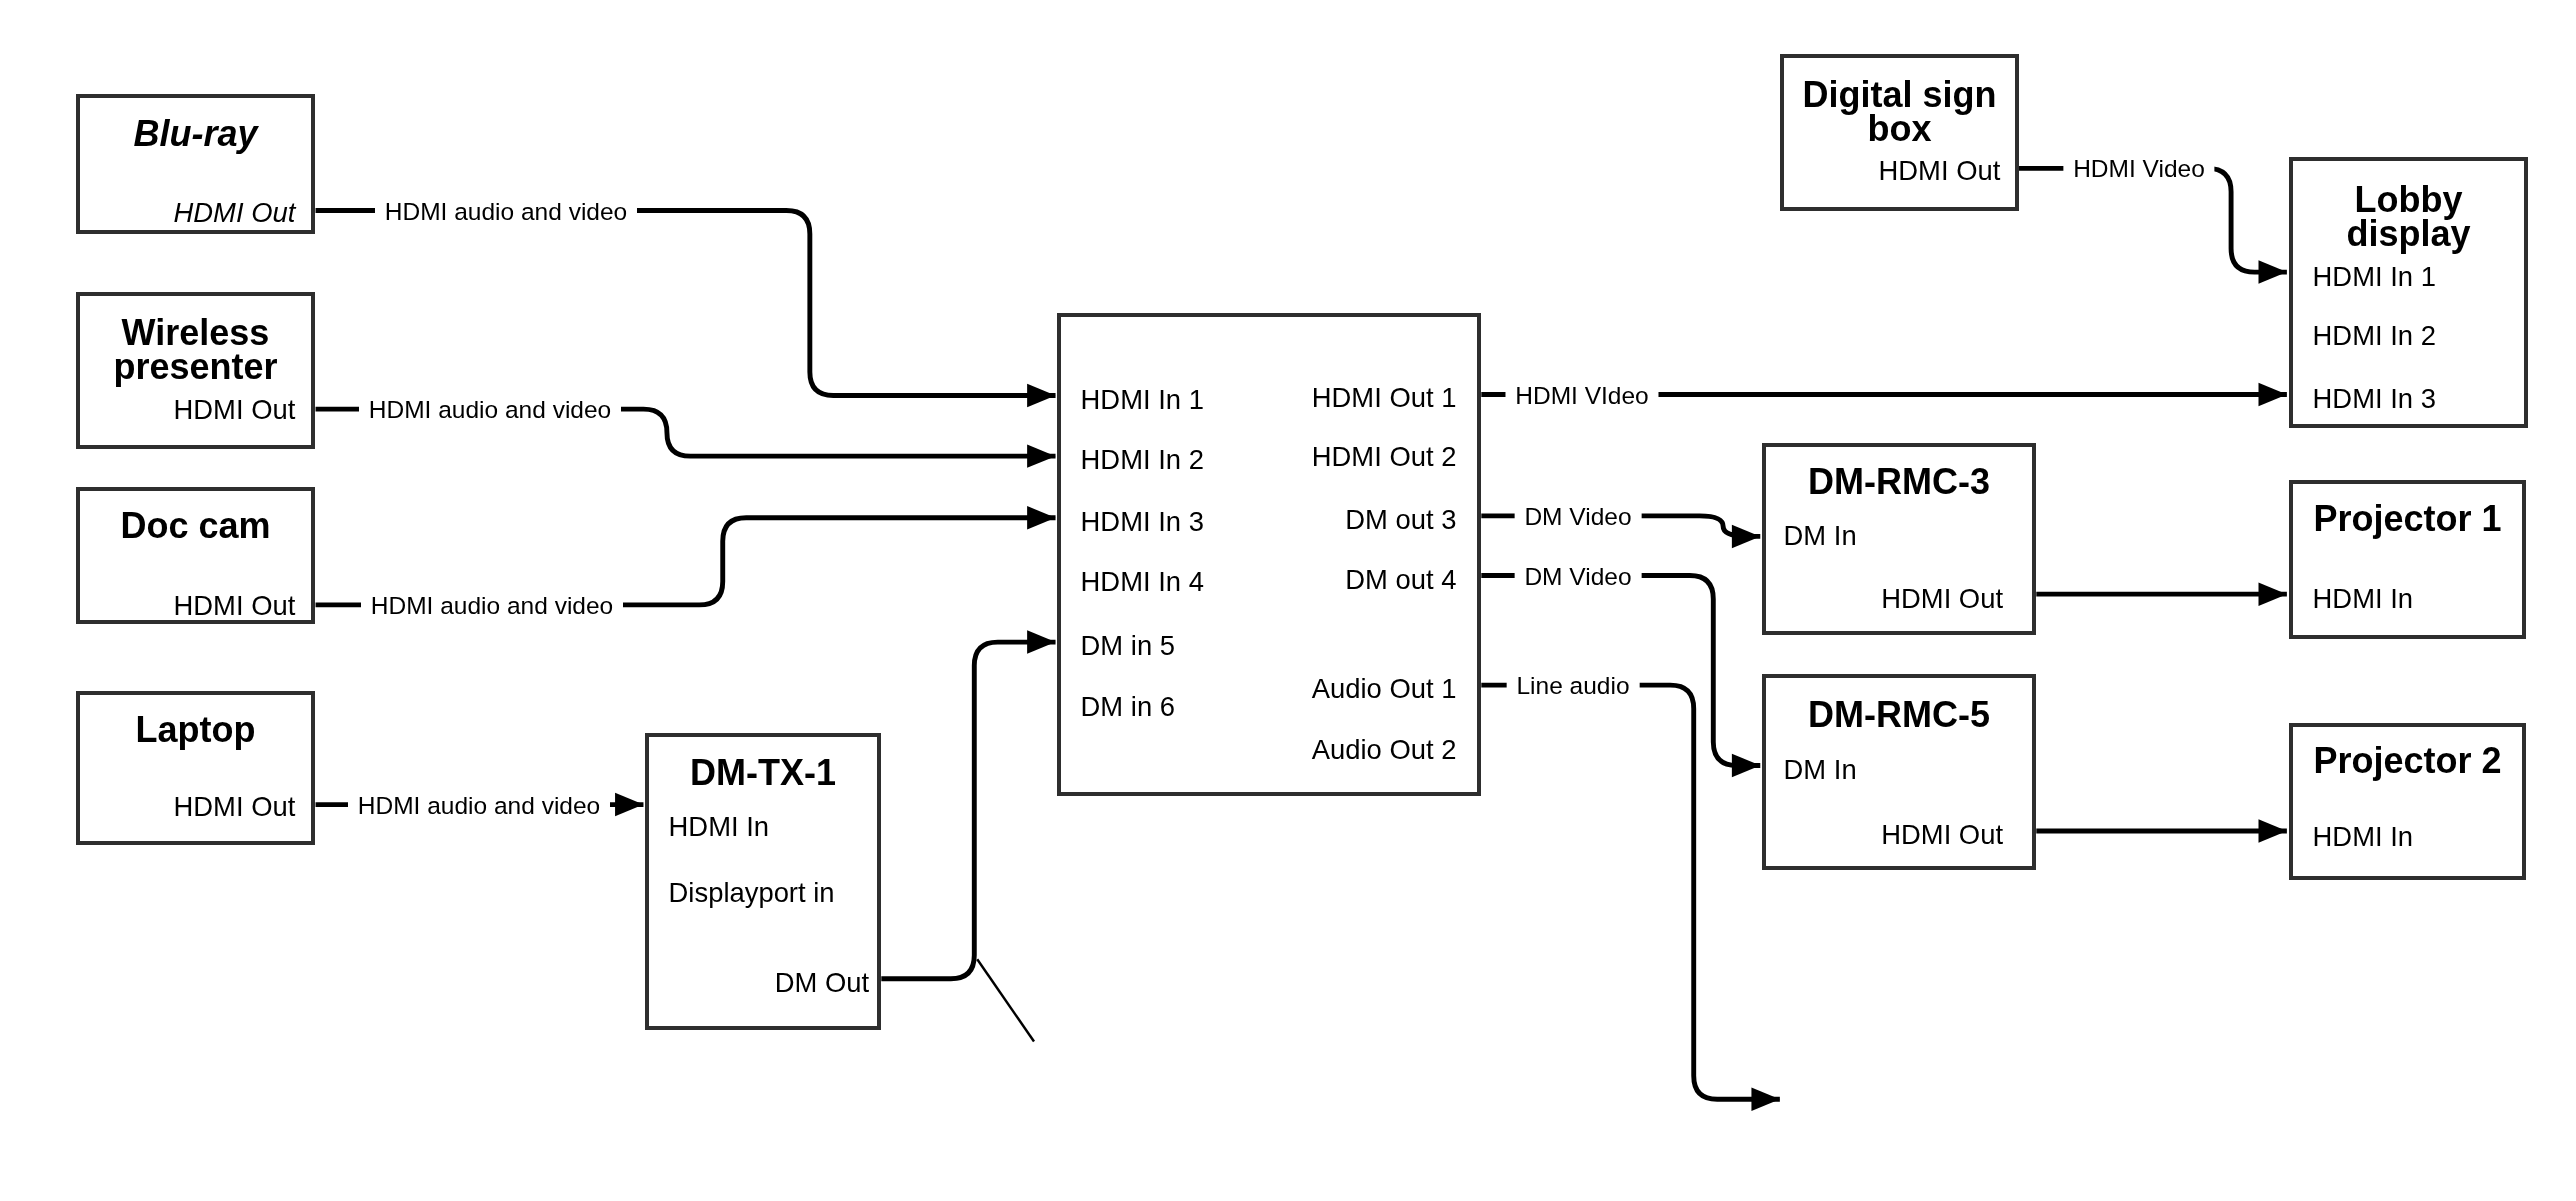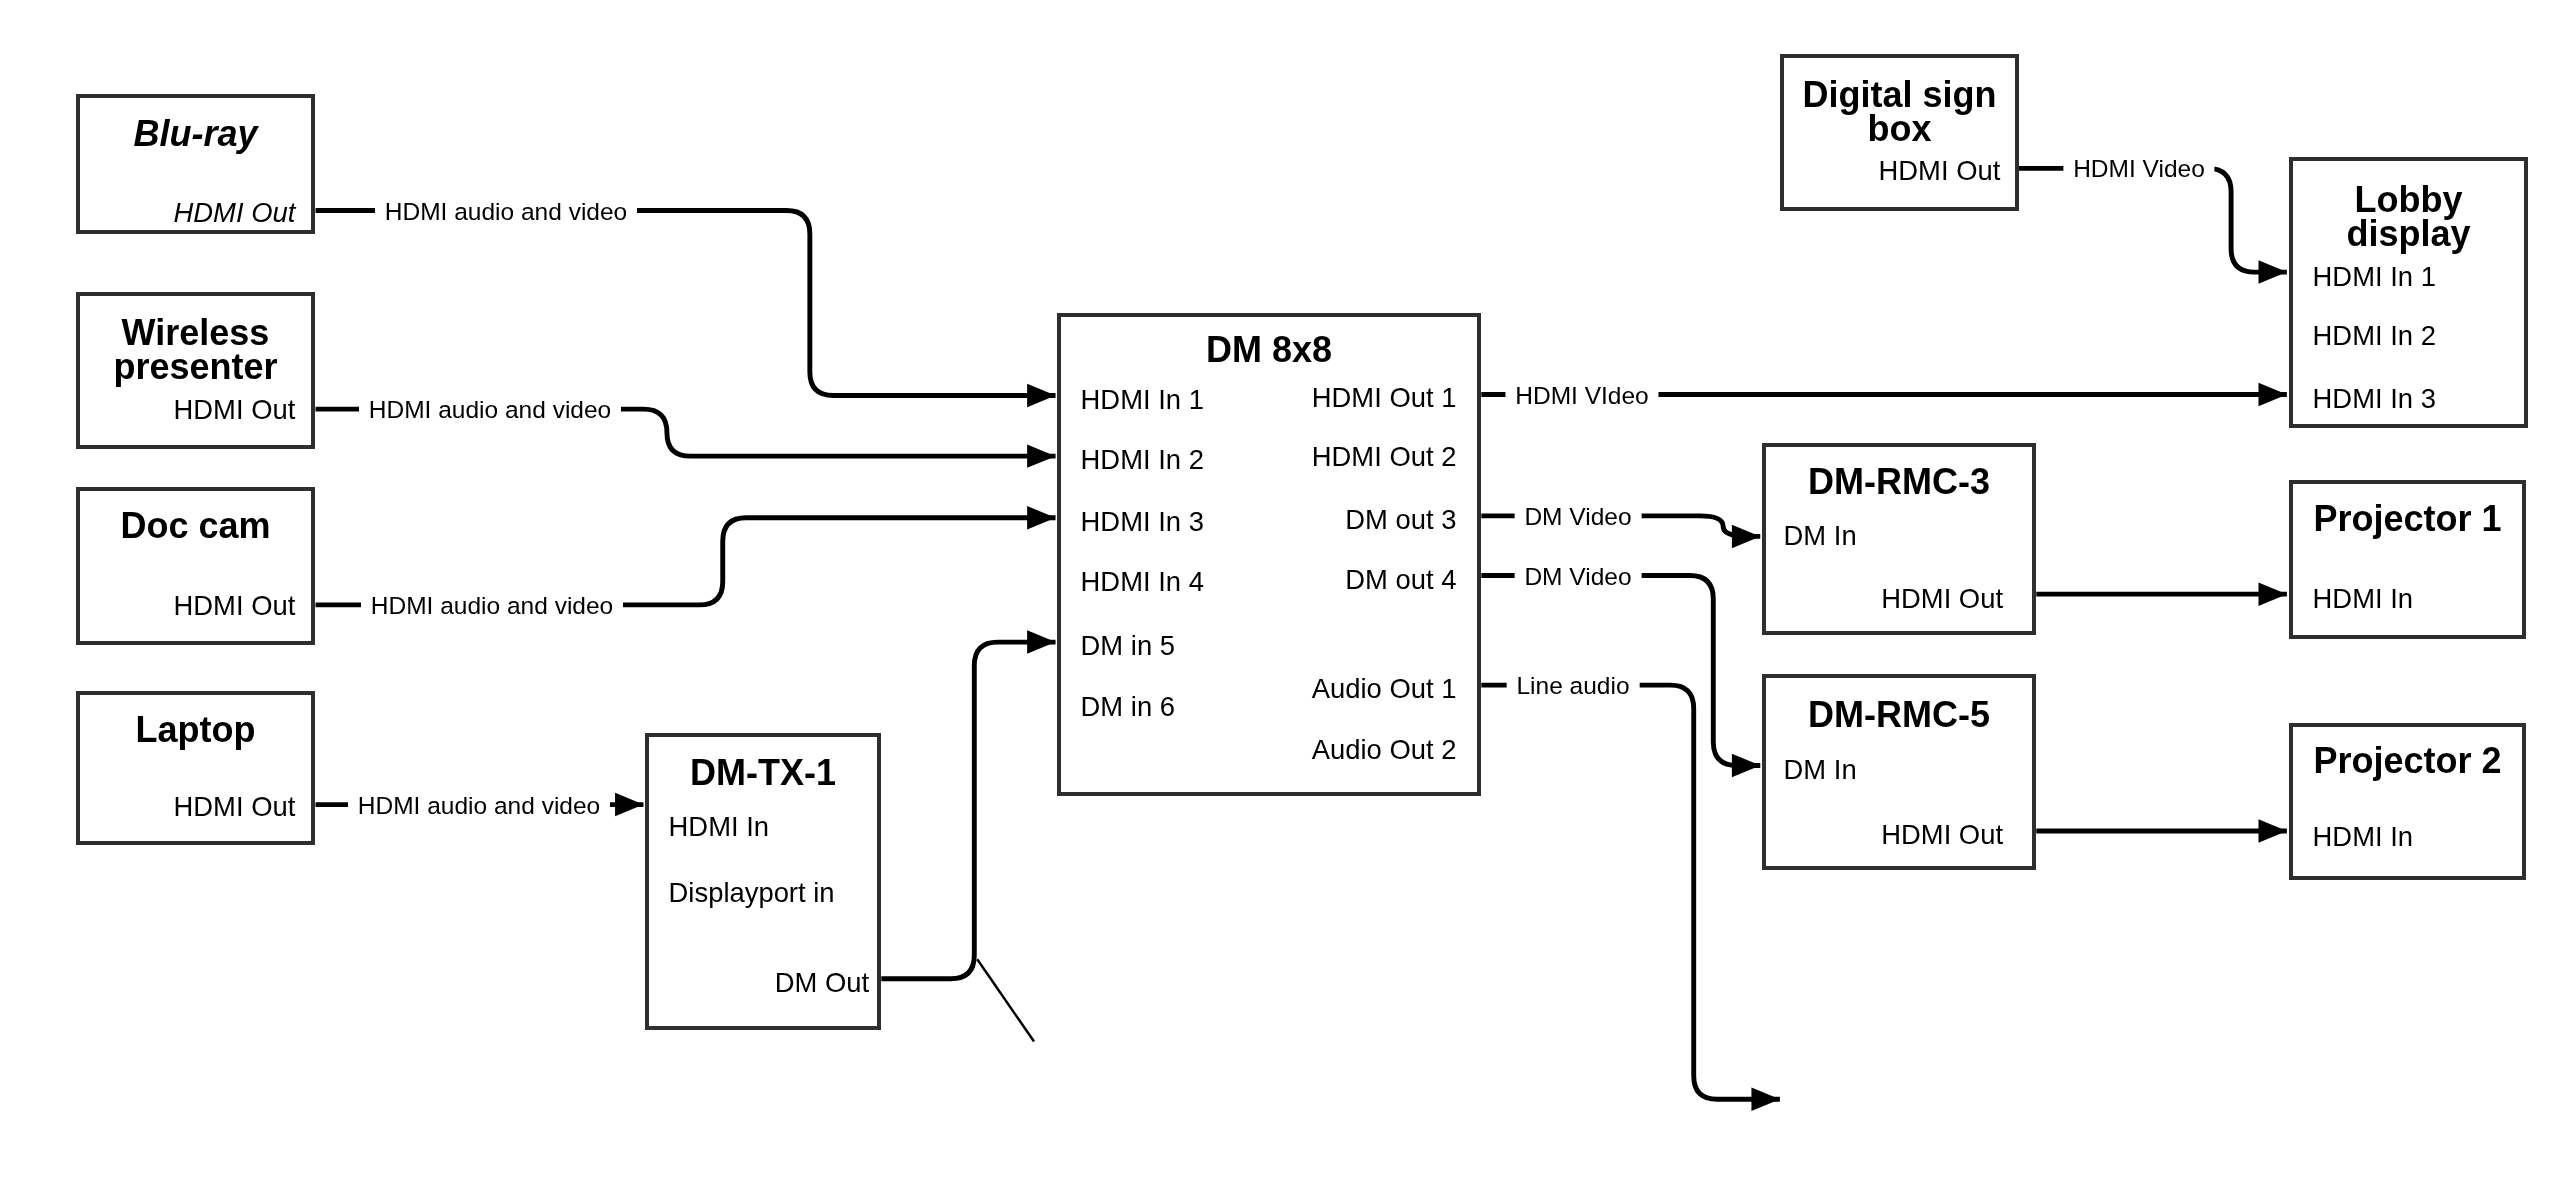--- a/index.html
+++ b/index.html
@@ -86,39 +86,38 @@
   <div class="device" style="left:76px;top:94px;width:239px;height:140px;font-style:italic;">
     <div class="title" style="top:18.6px;">Blu-ray</div>
     <div class="port" style="right:15.7px;top:98px;">HDMI Out</div>
   </div>
 
   <div class="device" style="left:76px;top:292px;width:239px;height:157px;">
     <div class="title" style="top:19.6px;max-width:176px;margin:0 auto;">Wireless presenter</div>
     <div class="port" style="right:15.7px;top:97px;">HDMI Out</div>
   </div>
 
-  <div class="device" style="left:76px;top:487px;width:239px;height:158px;">
+  <div class="device" style="left:76px;top:487px;width:239px;height:137px;">
     <div class="title" style="top:17.6px;">Doc cam</div>
     <div class="port" style="right:15.7px;top:98px;">HDMI Out</div>
   </div>
 
   <div class="device" style="left:76px;top:691px;width:239px;height:154px;">
     <div class="title" style="top:17.6px;">Laptop</div>
     <div class="port" style="right:15.7px;top:95px;">HDMI Out</div>
   </div>
 
   <div class="device" style="left:645px;top:733px;width:236px;height:297px;">
     <div class="title" style="top:18.6px;">DM-TX-1</div>
     <div class="port" style="left:19.6px;top:73px;">HDMI In</div>
     <div class="port" style="left:19.6px;top:139px;">Displayport in</div>
     <div class="port" style="right:7.8px;top:229px;">DM Out</div>
   </div>
 
   <div class="device" style="left:1057px;top:313px;width:424px;height:483px;">
-    <div class="title" style="top:15.7px;">DM 8x8</div>
     <div class="port" style="left:19.6px;top:66px;">HDMI In 1</div>
     <div class="port" style="left:19.6px;top:126px;">HDMI In 2</div>
     <div class="port" style="left:19.6px;top:188px;">HDMI In 3</div>
     <div class="port" style="left:19.6px;top:248px;">HDMI In 4</div>
     <div class="port" style="left:19.6px;top:312px;">DM in 5</div>
     <div class="port" style="left:19.6px;top:373px;">DM in 6</div>
     <div class="port" style="right:20.6px;top:64px;">HDMI Out 1</div>
     <div class="port" style="right:20.6px;top:123px;">HDMI Out 2</div>
     <div class="port" style="right:20.6px;top:186px;">DM out 3</div>
     <div class="port" style="right:20.6px;top:246px;">DM out 4</div>

